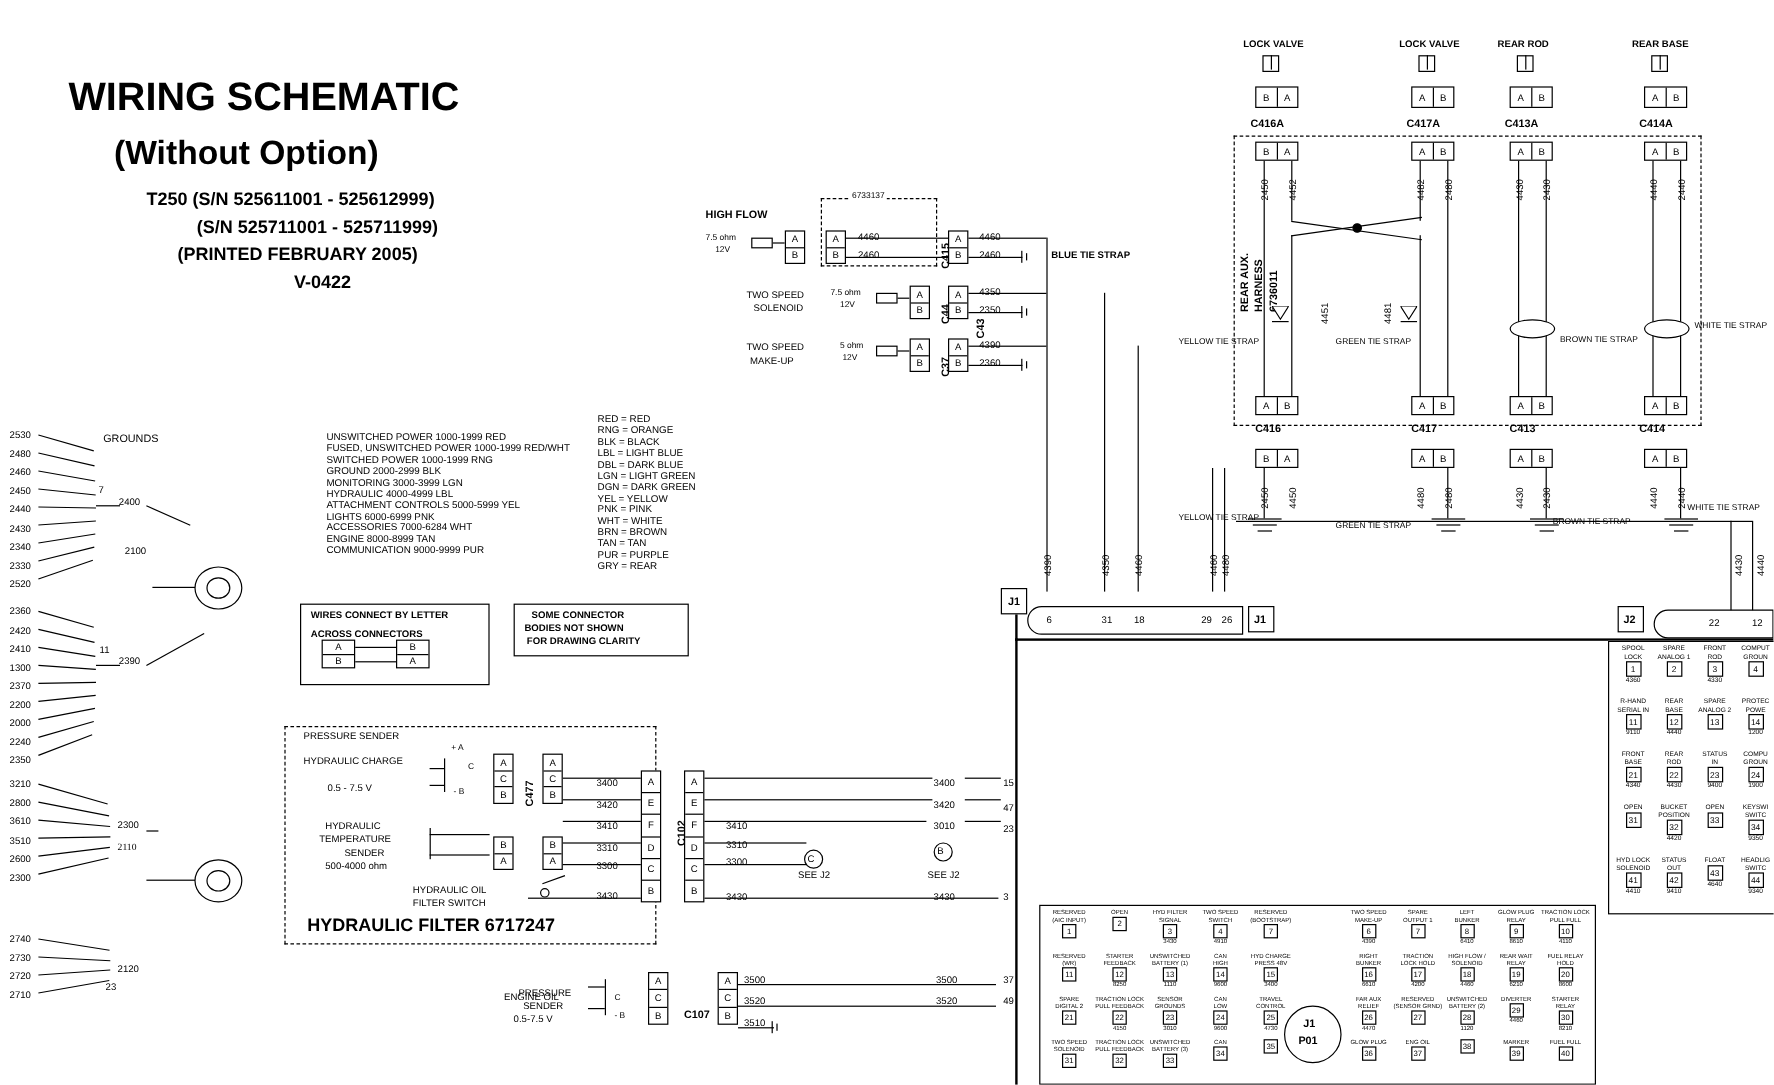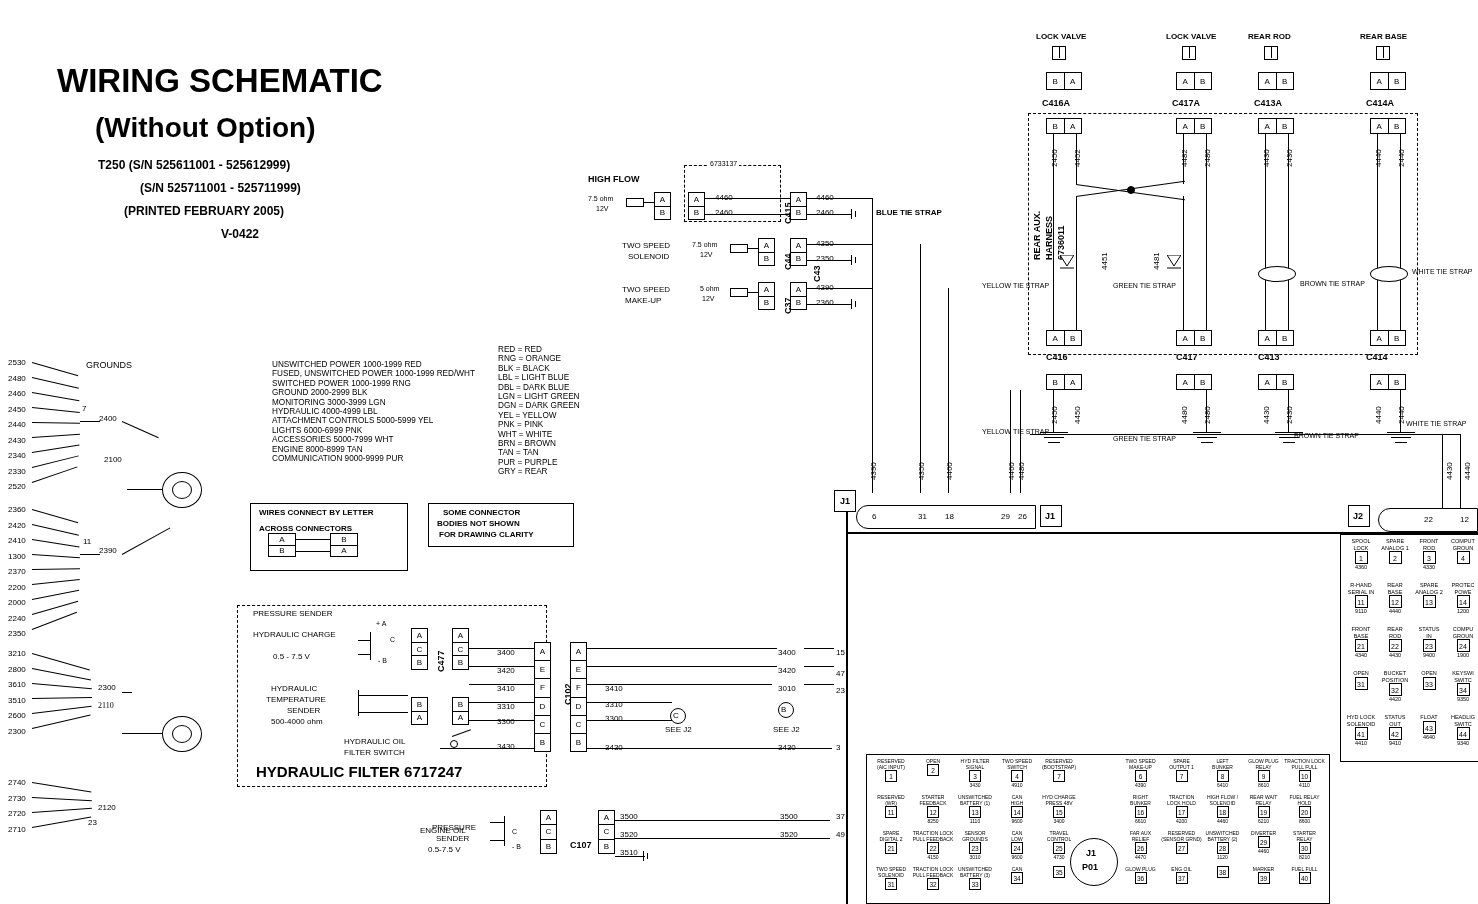--- a/index.html
+++ b/index.html
@@ -19,21 +19,21 @@
   .pincol{position:absolute;border:1px solid #000;background:#fff;box-sizing:border-box;
         display:flex;flex-direction:column;font-size:8px;}
   .pincol > div{flex:1;display:flex;align-items:center;justify-content:center;}
   .pincol > div + div{border-top:1px solid #000;}
   .dash{position:absolute;border:1px dashed #000;box-sizing:border-box;}
   .vlabel{position:absolute;font-size:8px;transform-origin:0 0;transform:rotate(-90deg);white-space:nowrap;}
   .vlabel-b{position:absolute;font-size:9px;font-weight:bold;transform-origin:0 0;transform:rotate(-90deg);white-space:nowrap;}
   .oval{position:absolute;border:1px solid #000;border-radius:50%;background:#fff;}
   .title1{font-size:33px;font-weight:bold;}
   .title2{font-size:28px;font-weight:bold;}
-  .sub{font-size:12px;font-weight:bold;}
+  .sub{font-size:15px;font-weight:bold;margin-left:24px;}
   .tiny{font-size:7px;}
   .tiny8{font-size:8px;}
   .tiny9{font-size:9px;}
   .legend{font-size:8.2px;line-height:9.4px;}
 </style>
 </head>
 <body>
 
 <div class="t title1" style="left:57px;top:62px;">WIRING SCHEMATIC</div>
 <div class="t title2" style="left:95px;top:112px;">(Without Option)</div>
@@ -44,21 +44,21 @@
 
 <div class="abs legend" style="left:272px;top:360px;">
   <div>UNSWITCHED POWER 1000-1999 RED</div>
   <div>FUSED, UNSWITCHED POWER 1000-1999 RED/WHT</div>
   <div>SWITCHED POWER 1000-1999 RNG</div>
   <div>GROUND 2000-2999 BLK</div>
   <div>MONITORING 3000-3999 LGN</div>
   <div>HYDRAULIC 4000-4999 LBL</div>
   <div>ATTACHMENT CONTROLS 5000-5999 YEL</div>
   <div>LIGHTS 6000-6999 PNK</div>
-  <div>ACCESSORIES 5000-7999 WHT</div>
+  <div>ACCESSORIES 7000-6284 WHT</div>
   <div>ENGINE 8000-8999 TAN</div>
   <div>COMMUNICATION 9000-9999 PUR</div>
 </div>
 
 <div class="abs legend" style="left:498px;top:345px;">
   <div>RED = RED</div>
   <div>RNG = ORANGE</div>
   <div>BLK = BLACK</div>
   <div>LBL = LIGHT BLUE</div>
   <div>DBL = DARK BLUE</div>

